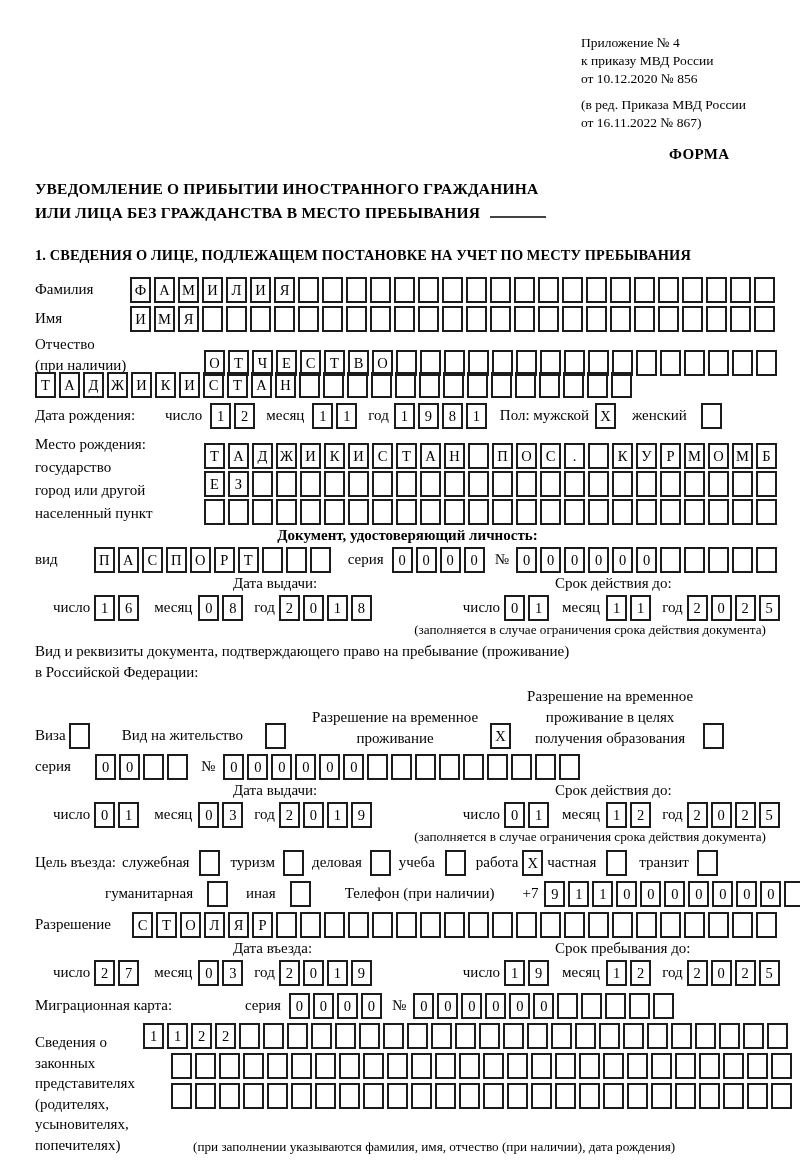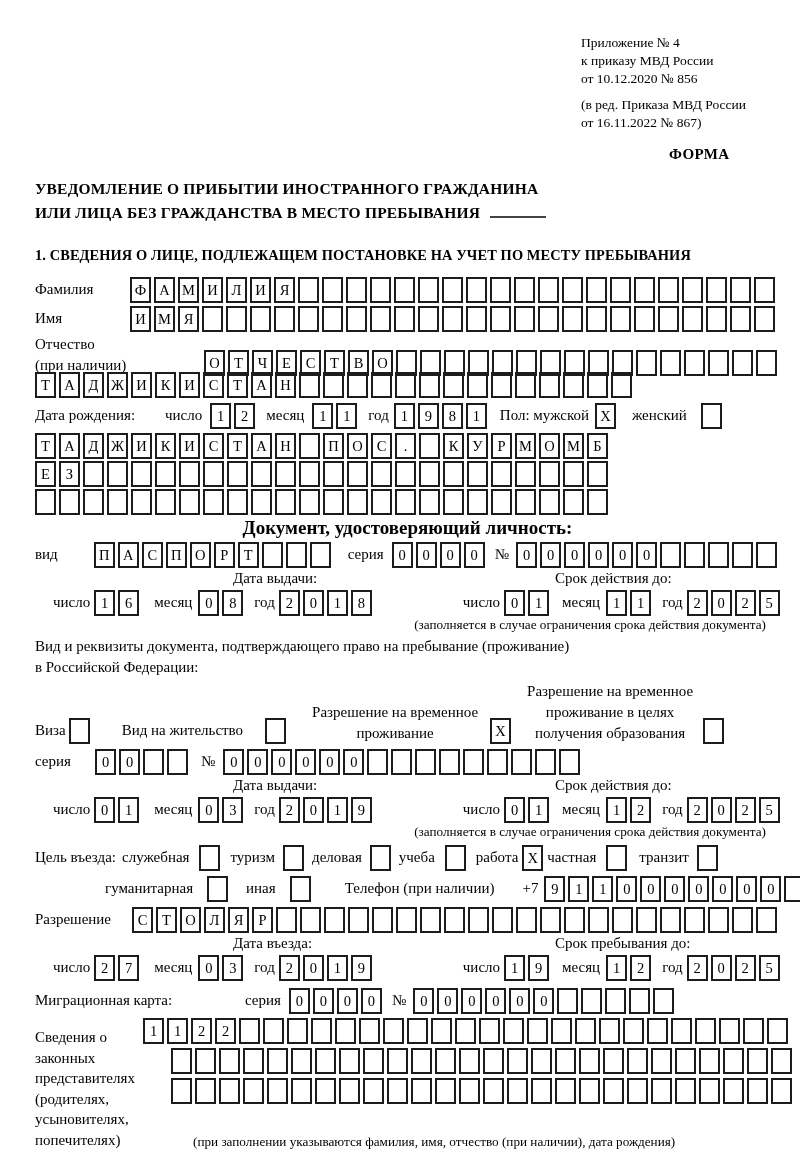--- a/index.html
+++ b/index.html
@@ -76,28 +76,34 @@
     <span class="cells"><span class="cell">1</span><span class="cell">1</span></span>
     <span class="lh" style="margin:0 5px 0 8px">год</span>
     <span class="cells"><span class="cell">1</span><span class="cell">9</span><span class="cell">8</span><span class="cell">1</span></span>
     <span class="lh" style="margin:0 6px 0 10px">Пол: мужской</span>
     <span class="cells cb"><span class="cell">X</span></span>
     <span class="lh" style="margin:0 14px 0 16px">женский</span>
     <span class="cells cb"><span class="cell"></span></span>
   </div>
 
   <div class="r stack" style="margin-top:4px">
+    <span style="width:170px;line-height:23px">
+      <span>Место рождения:</span><br>
+      <span class="sub">государство</span><br>
+      <span class="sub">город или другой</span><br>
+      <span class="sub">населенный пункт</span>
+    </span>
     <span>
       <span class="cells" style="display:block;margin-bottom:2px"><span class="cell">Т</span><span class="cell">А</span><span class="cell">Д</span><span class="cell">Ж</span><span class="cell">И</span><span class="cell">К</span><span class="cell">И</span><span class="cell">С</span><span class="cell">Т</span><span class="cell">А</span><span class="cell">Н</span><span class="cell"></span><span class="cell">П</span><span class="cell">О</span><span class="cell">С</span><span class="cell">.</span><span class="cell"></span><span class="cell">К</span><span class="cell">У</span><span class="cell">Р</span><span class="cell">М</span><span class="cell">О</span><span class="cell">М</span><span class="cell">Б</span></span>
       <span class="cells" style="display:block;margin-bottom:2px"><span class="cell">Е</span><span class="cell">З</span><span class="cell"></span><span class="cell"></span><span class="cell"></span><span class="cell"></span><span class="cell"></span><span class="cell"></span><span class="cell"></span><span class="cell"></span><span class="cell"></span><span class="cell"></span><span class="cell"></span><span class="cell"></span><span class="cell"></span><span class="cell"></span><span class="cell"></span><span class="cell"></span><span class="cell"></span><span class="cell"></span><span class="cell"></span><span class="cell"></span><span class="cell"></span><span class="cell"></span></span>
       <span class="cells" style="display:block"><span class="cell"></span><span class="cell"></span><span class="cell"></span><span class="cell"></span><span class="cell"></span><span class="cell"></span><span class="cell"></span><span class="cell"></span><span class="cell"></span><span class="cell"></span><span class="cell"></span><span class="cell"></span><span class="cell"></span><span class="cell"></span><span class="cell"></span><span class="cell"></span><span class="cell"></span><span class="cell"></span><span class="cell"></span><span class="cell"></span><span class="cell"></span><span class="cell"></span><span class="cell"></span><span class="cell"></span></span>
     </span>
   </div>
 
-  <div style="text-align:center;font-weight:bold;font-size:19px;margin-top:2px">Документ, удостоверяющий личность:</div>
+  <div style="text-align:center;font-weight:bold;font-size:15px;margin-top:2px">Документ, удостоверяющий личность:</div>
 
   <div class="r" style="margin-top:2px">
     <span class="lh" style="width:73px">вид</span>
     <span class="cells"><span class="cell">П</span><span class="cell">А</span><span class="cell">С</span><span class="cell">П</span><span class="cell">О</span><span class="cell">Р</span><span class="cell">Т</span><span class="cell"></span><span class="cell"></span><span class="cell"></span></span>
     <span class="lh" style="margin:0 8px 0 14px">серия</span>
     <span class="cells"><span class="cell">0</span><span class="cell">0</span><span class="cell">0</span><span class="cell">0</span></span>
     <span class="lh" style="margin:0 7px 0 7px">№</span>
     <span class="cells"><span class="cell">0</span><span class="cell">0</span><span class="cell">0</span><span class="cell">0</span><span class="cell">0</span><span class="cell">0</span><span class="cell"></span><span class="cell"></span><span class="cell"></span><span class="cell"></span><span class="cell"></span></span>
   </div>
 

